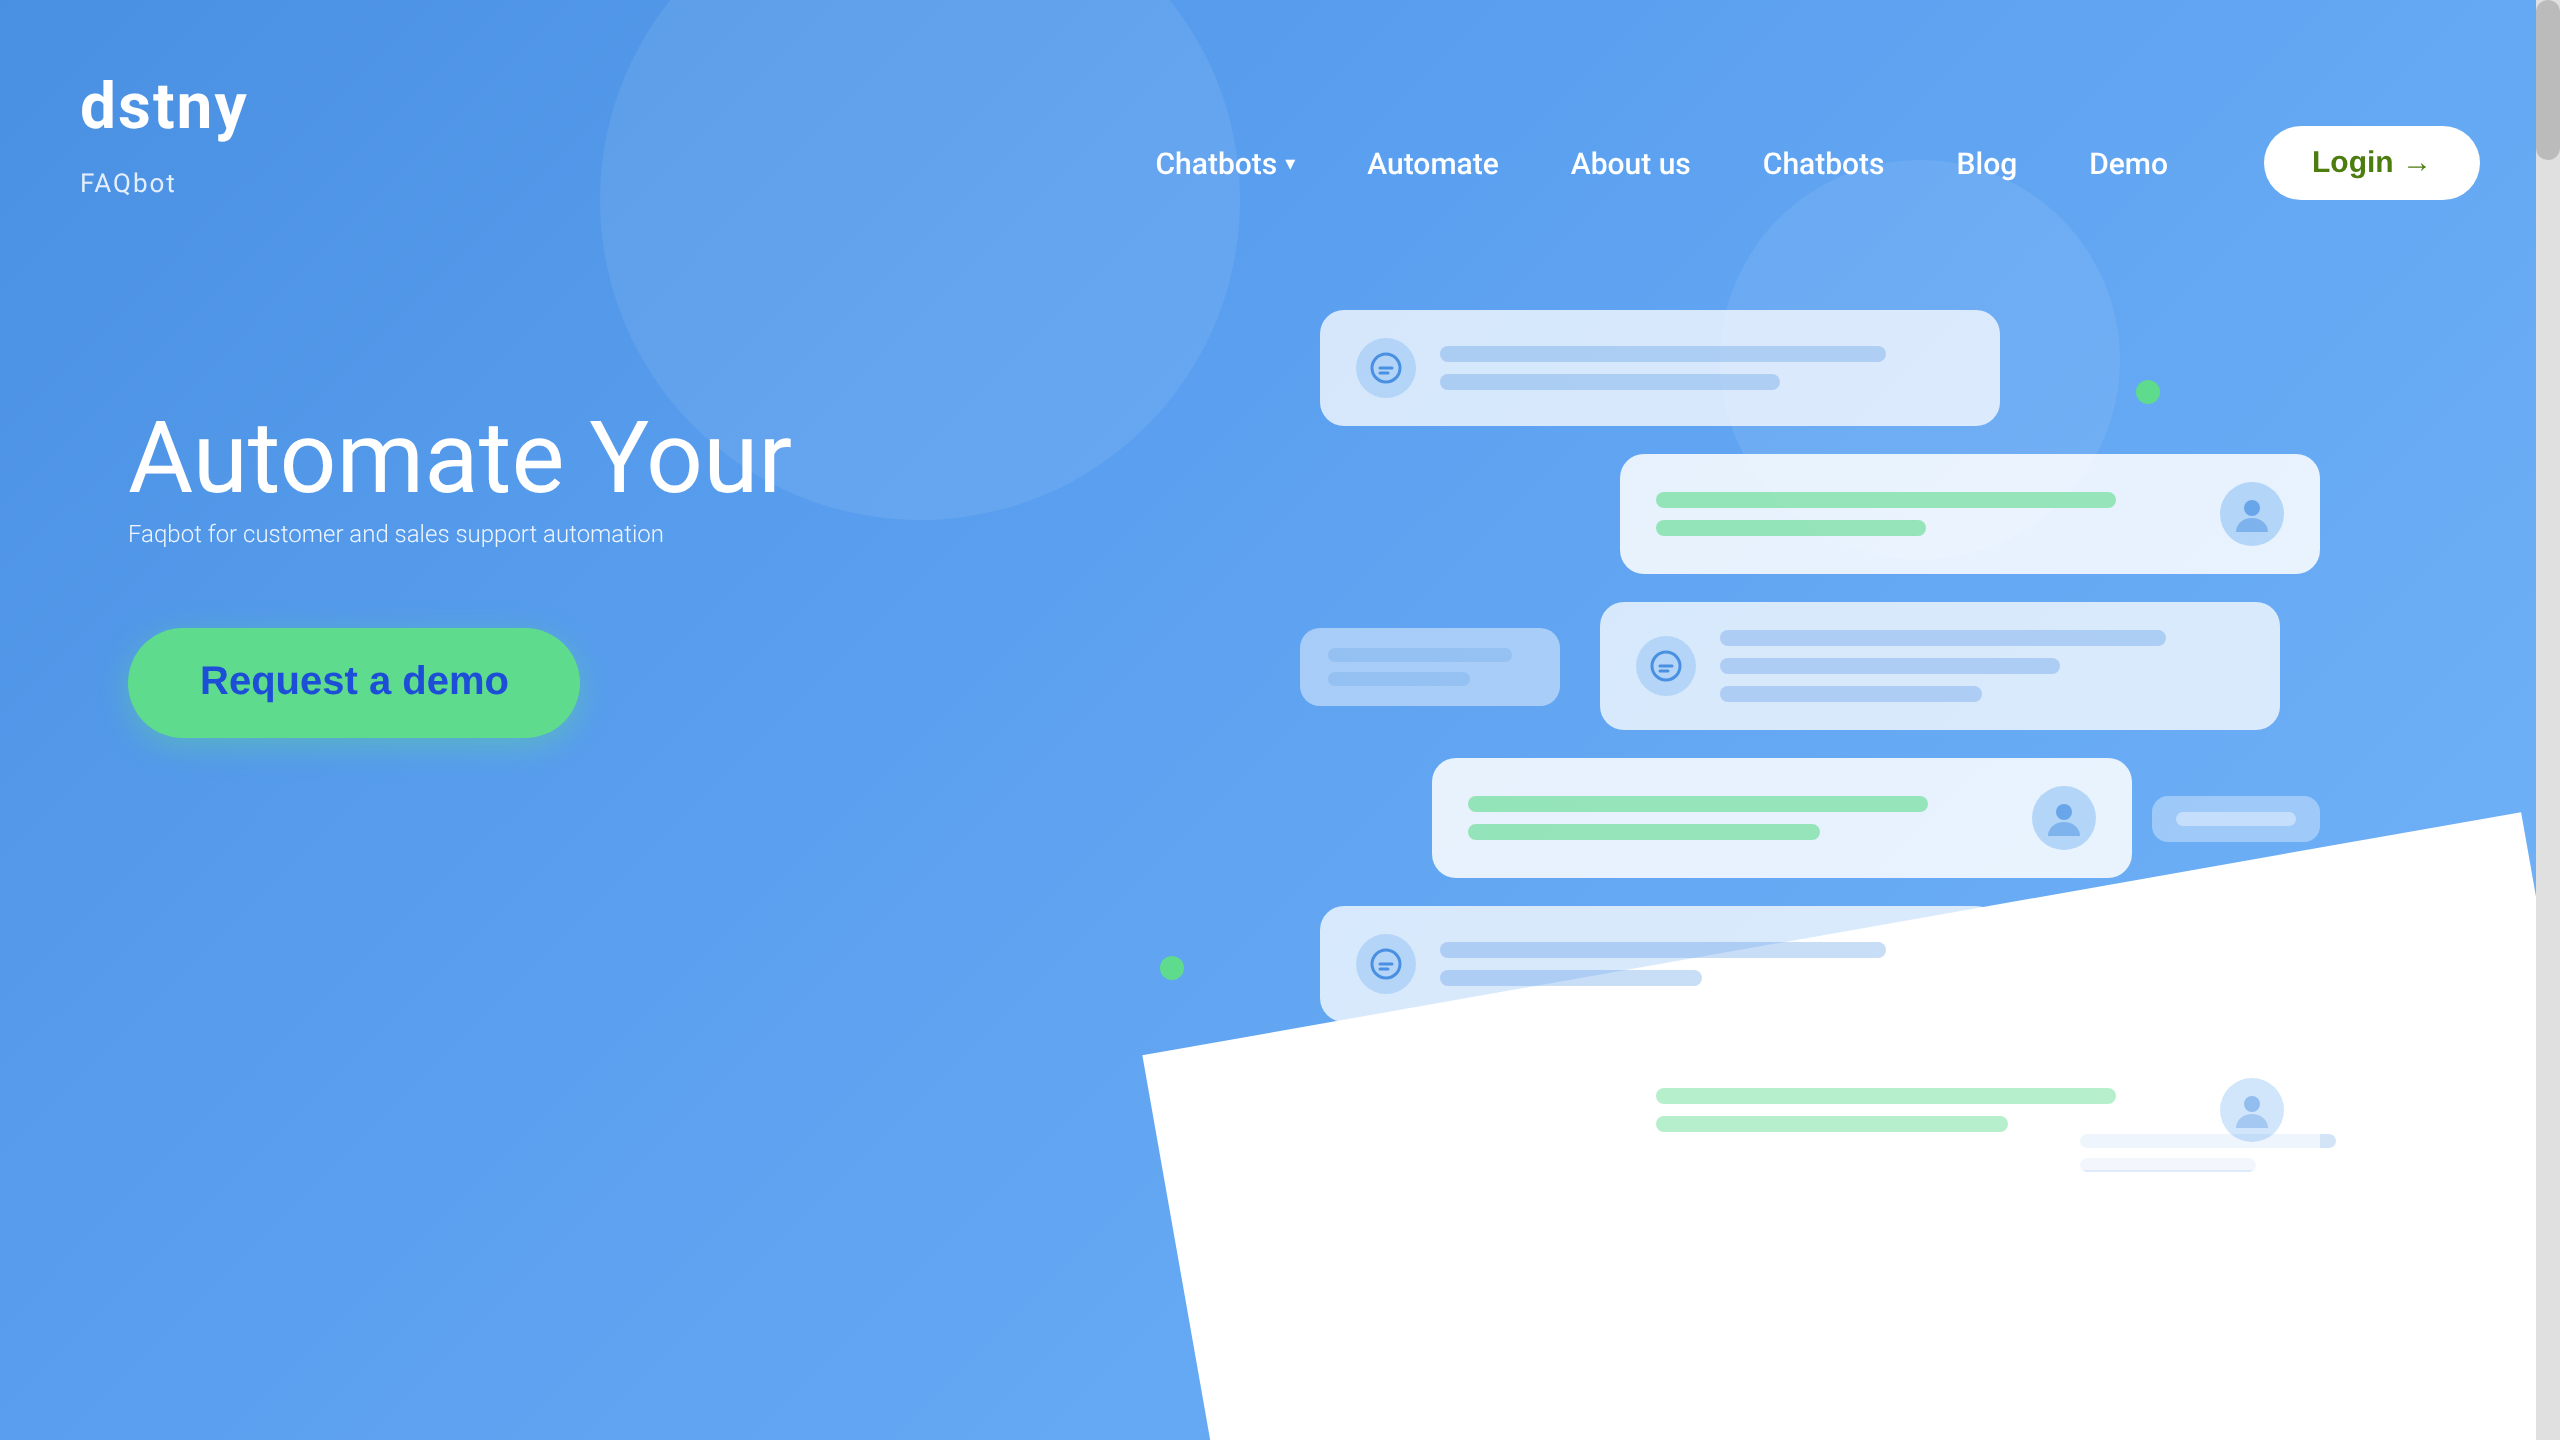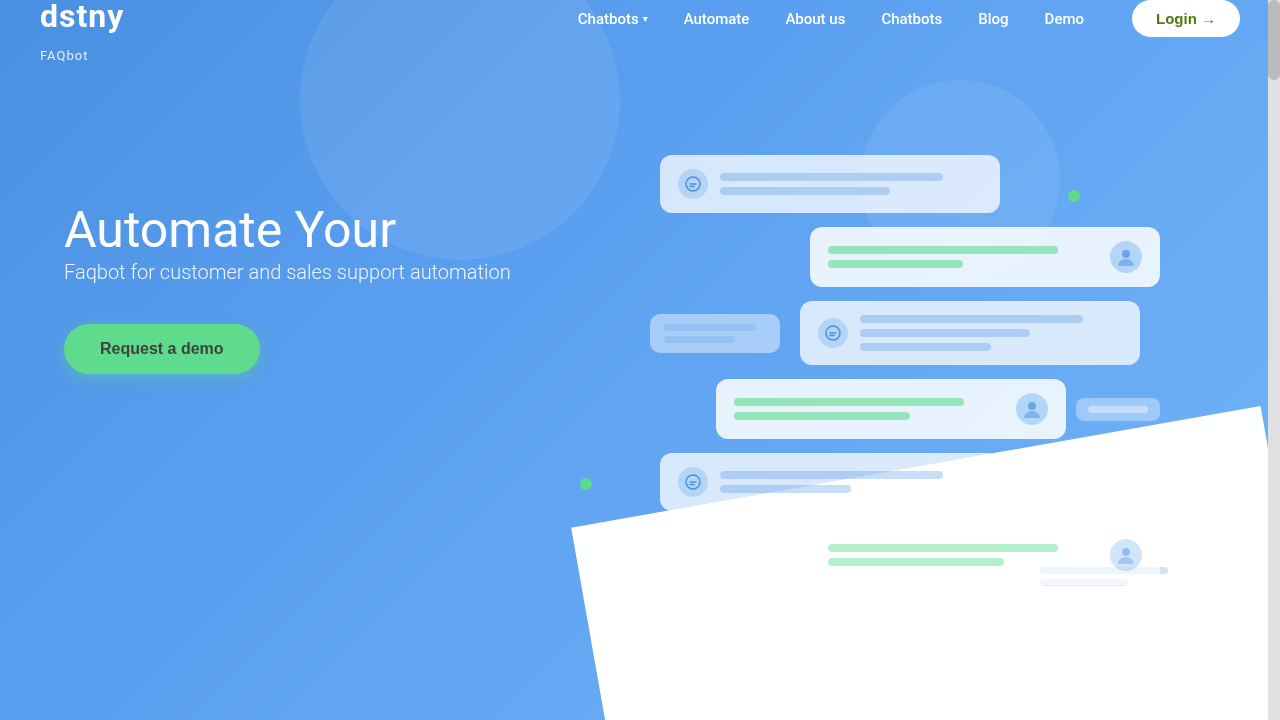--- a/index.html
+++ b/index.html
@@ -4,21 +4,21 @@
   <style>
     * { margin: 0; padding: 0; box-sizing: border-box; }
     body { font-family: -apple-system, BlinkMacSystemFont, 'Segoe UI', Roboto, sans-serif; overflow-x: hidden; width: 1280px; height: 720px; }
 
     
     .header {
       position: absolute;
       top: 0; left: 0; right: 0;
       height: 100px;
       display: flex;
-      align-items: flex-start;
+      align-items: flex-end;
       padding: 0 40px;
       z-index: 10;
     }
     .logo-wrap {
       display: flex;
       flex-direction: column;
       margin-right: auto;
     }
     .logo-text {
       font-size: 32px;
@@ -127,32 +127,32 @@
       line-height: 1.2;
     }
     .hero-title-bold {
       font-size: 46px;
       font-weight: 700;
       color: white;
       line-height: 1.2;
       margin-bottom: 20px;
     }
     .hero-subtitle {
-      font-size: 20px;
+      font-size: 12px;
       color: rgba(255,255,255,0.9);
       margin-bottom: 40px;
       font-weight: 300;
     }
     .demo-btn {
       background: #5edb8c;
-      color: #404040;
+      color: #1d4ed8;
       border: none;
       border-radius: 30px;
       padding: 16px 36px;
-      font-size: 16px;
+      font-size: 20px;
       font-weight: 600;
       cursor: pointer;
       box-shadow: 0 4px 15px rgba(94,219,140,0.4);
     }
 
     
     .chat-area {
       position: absolute;
       right: 120px;
       top: 155px;

